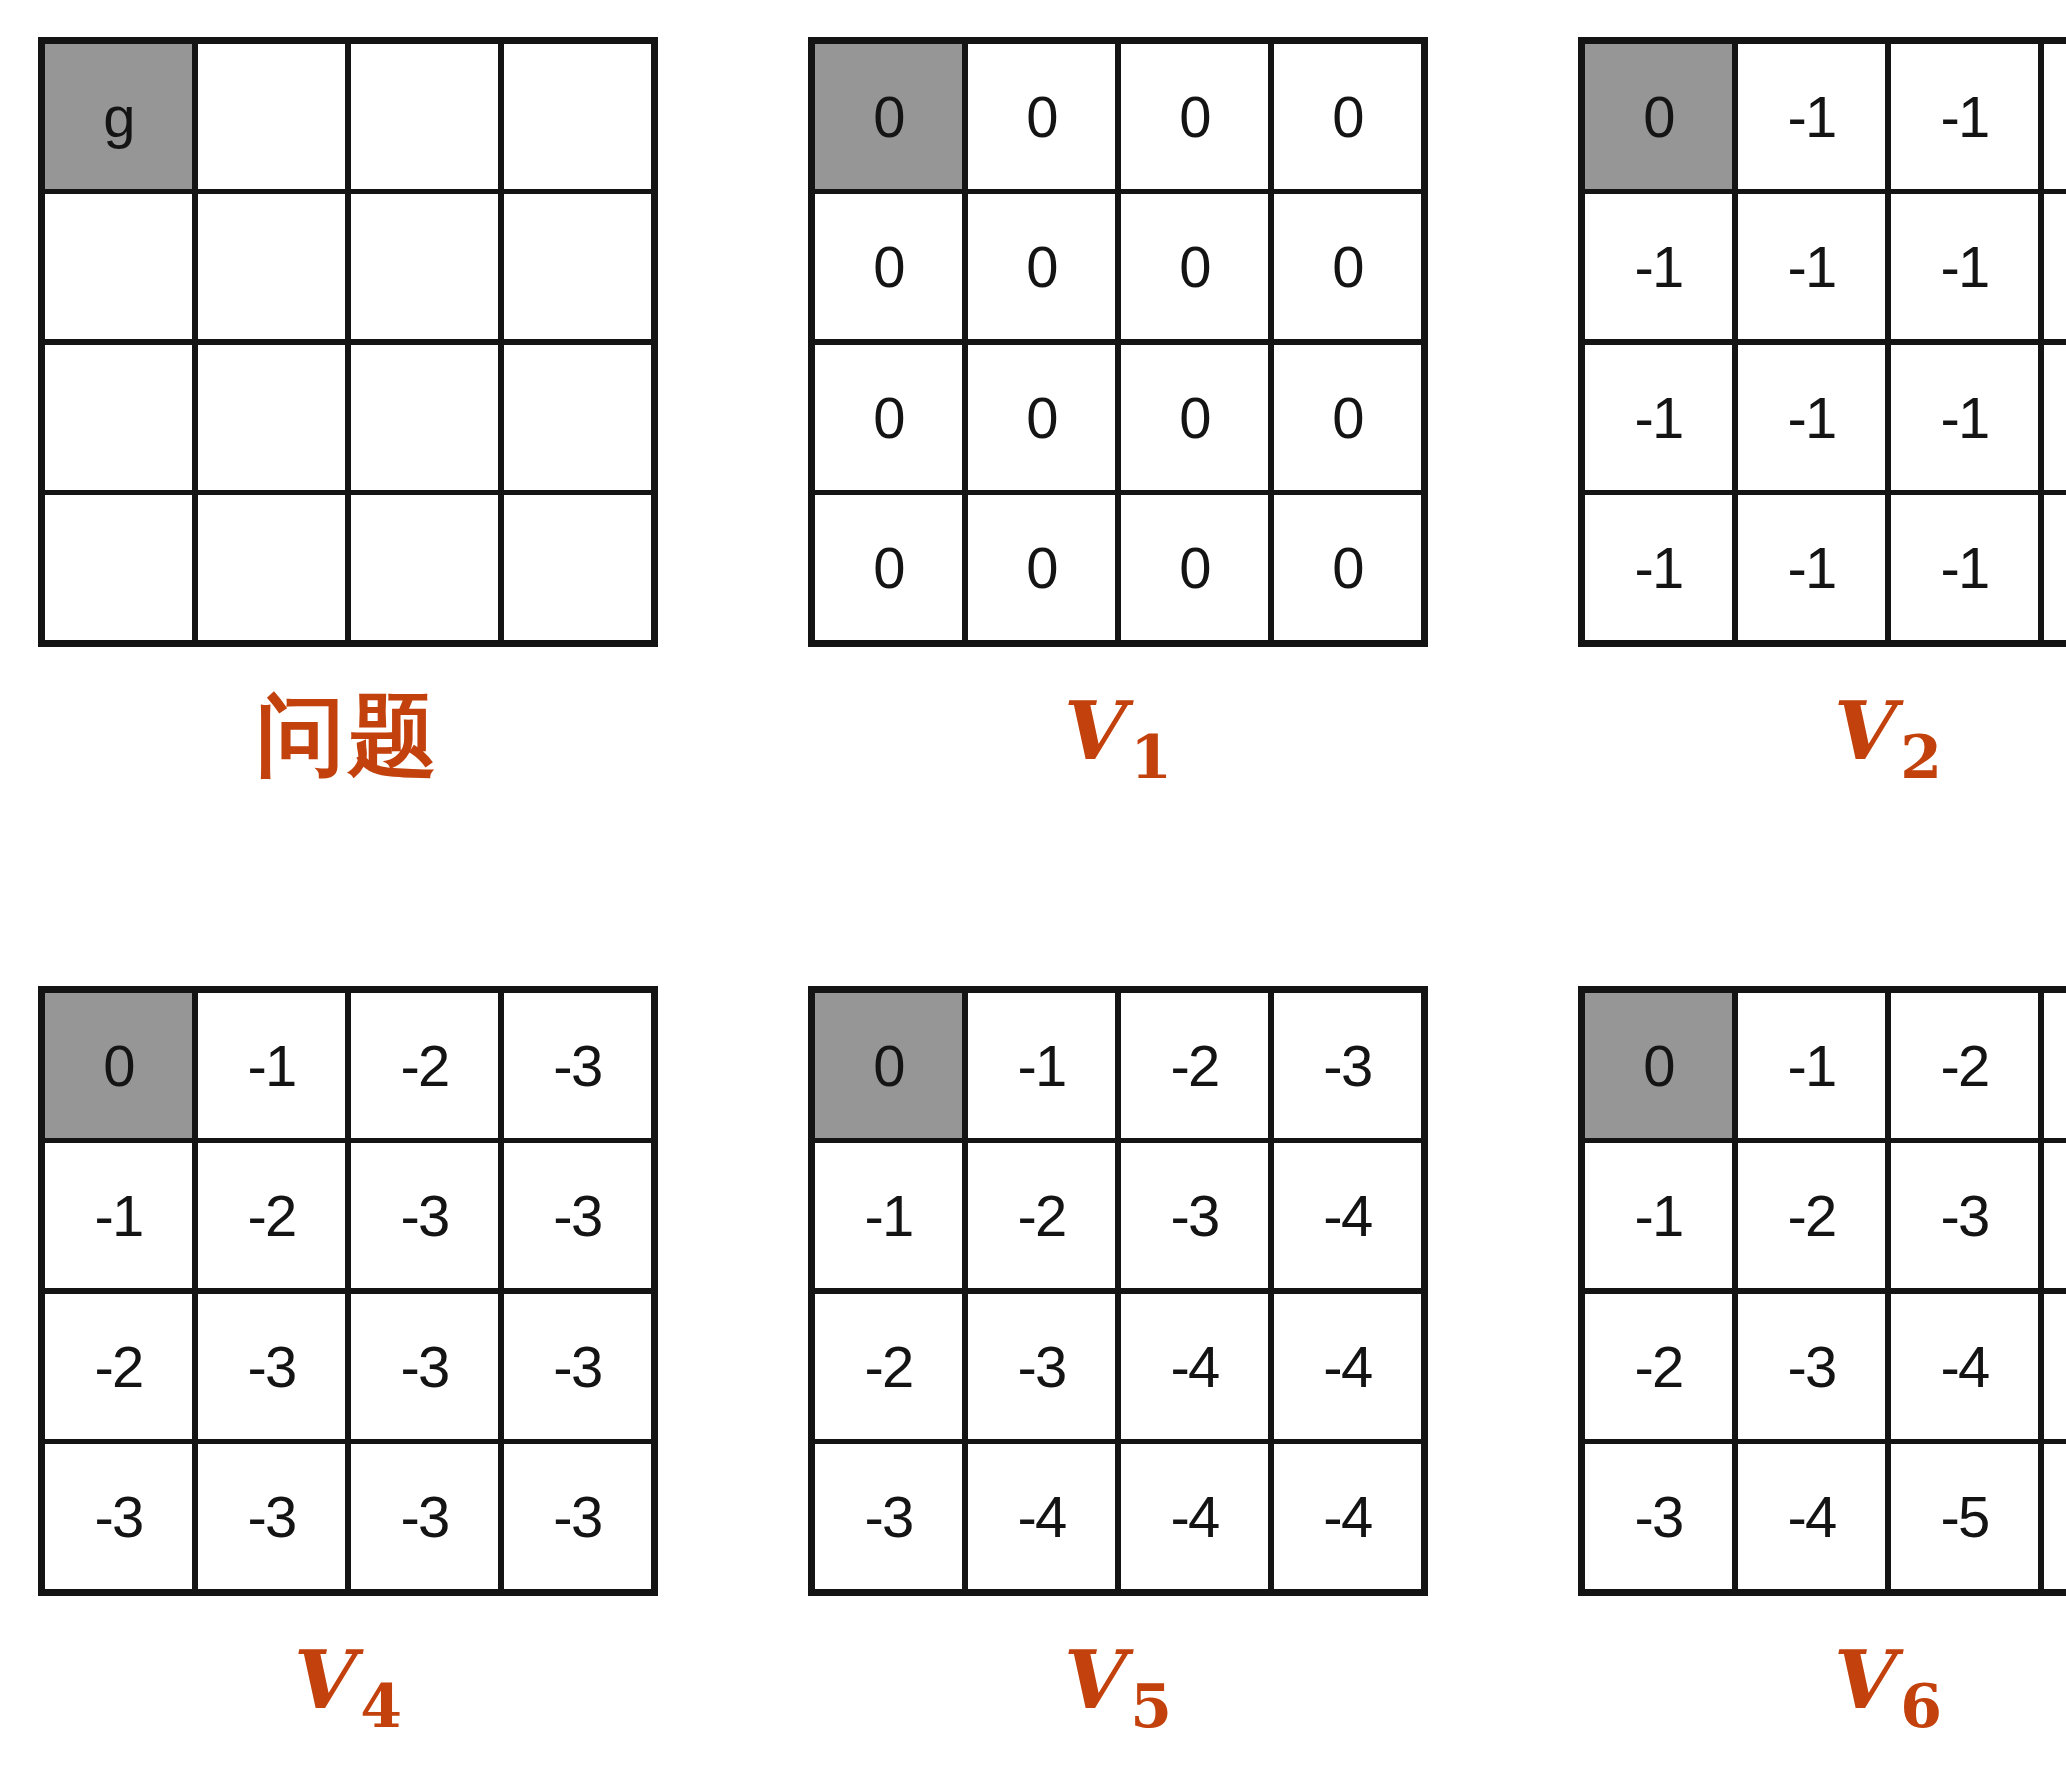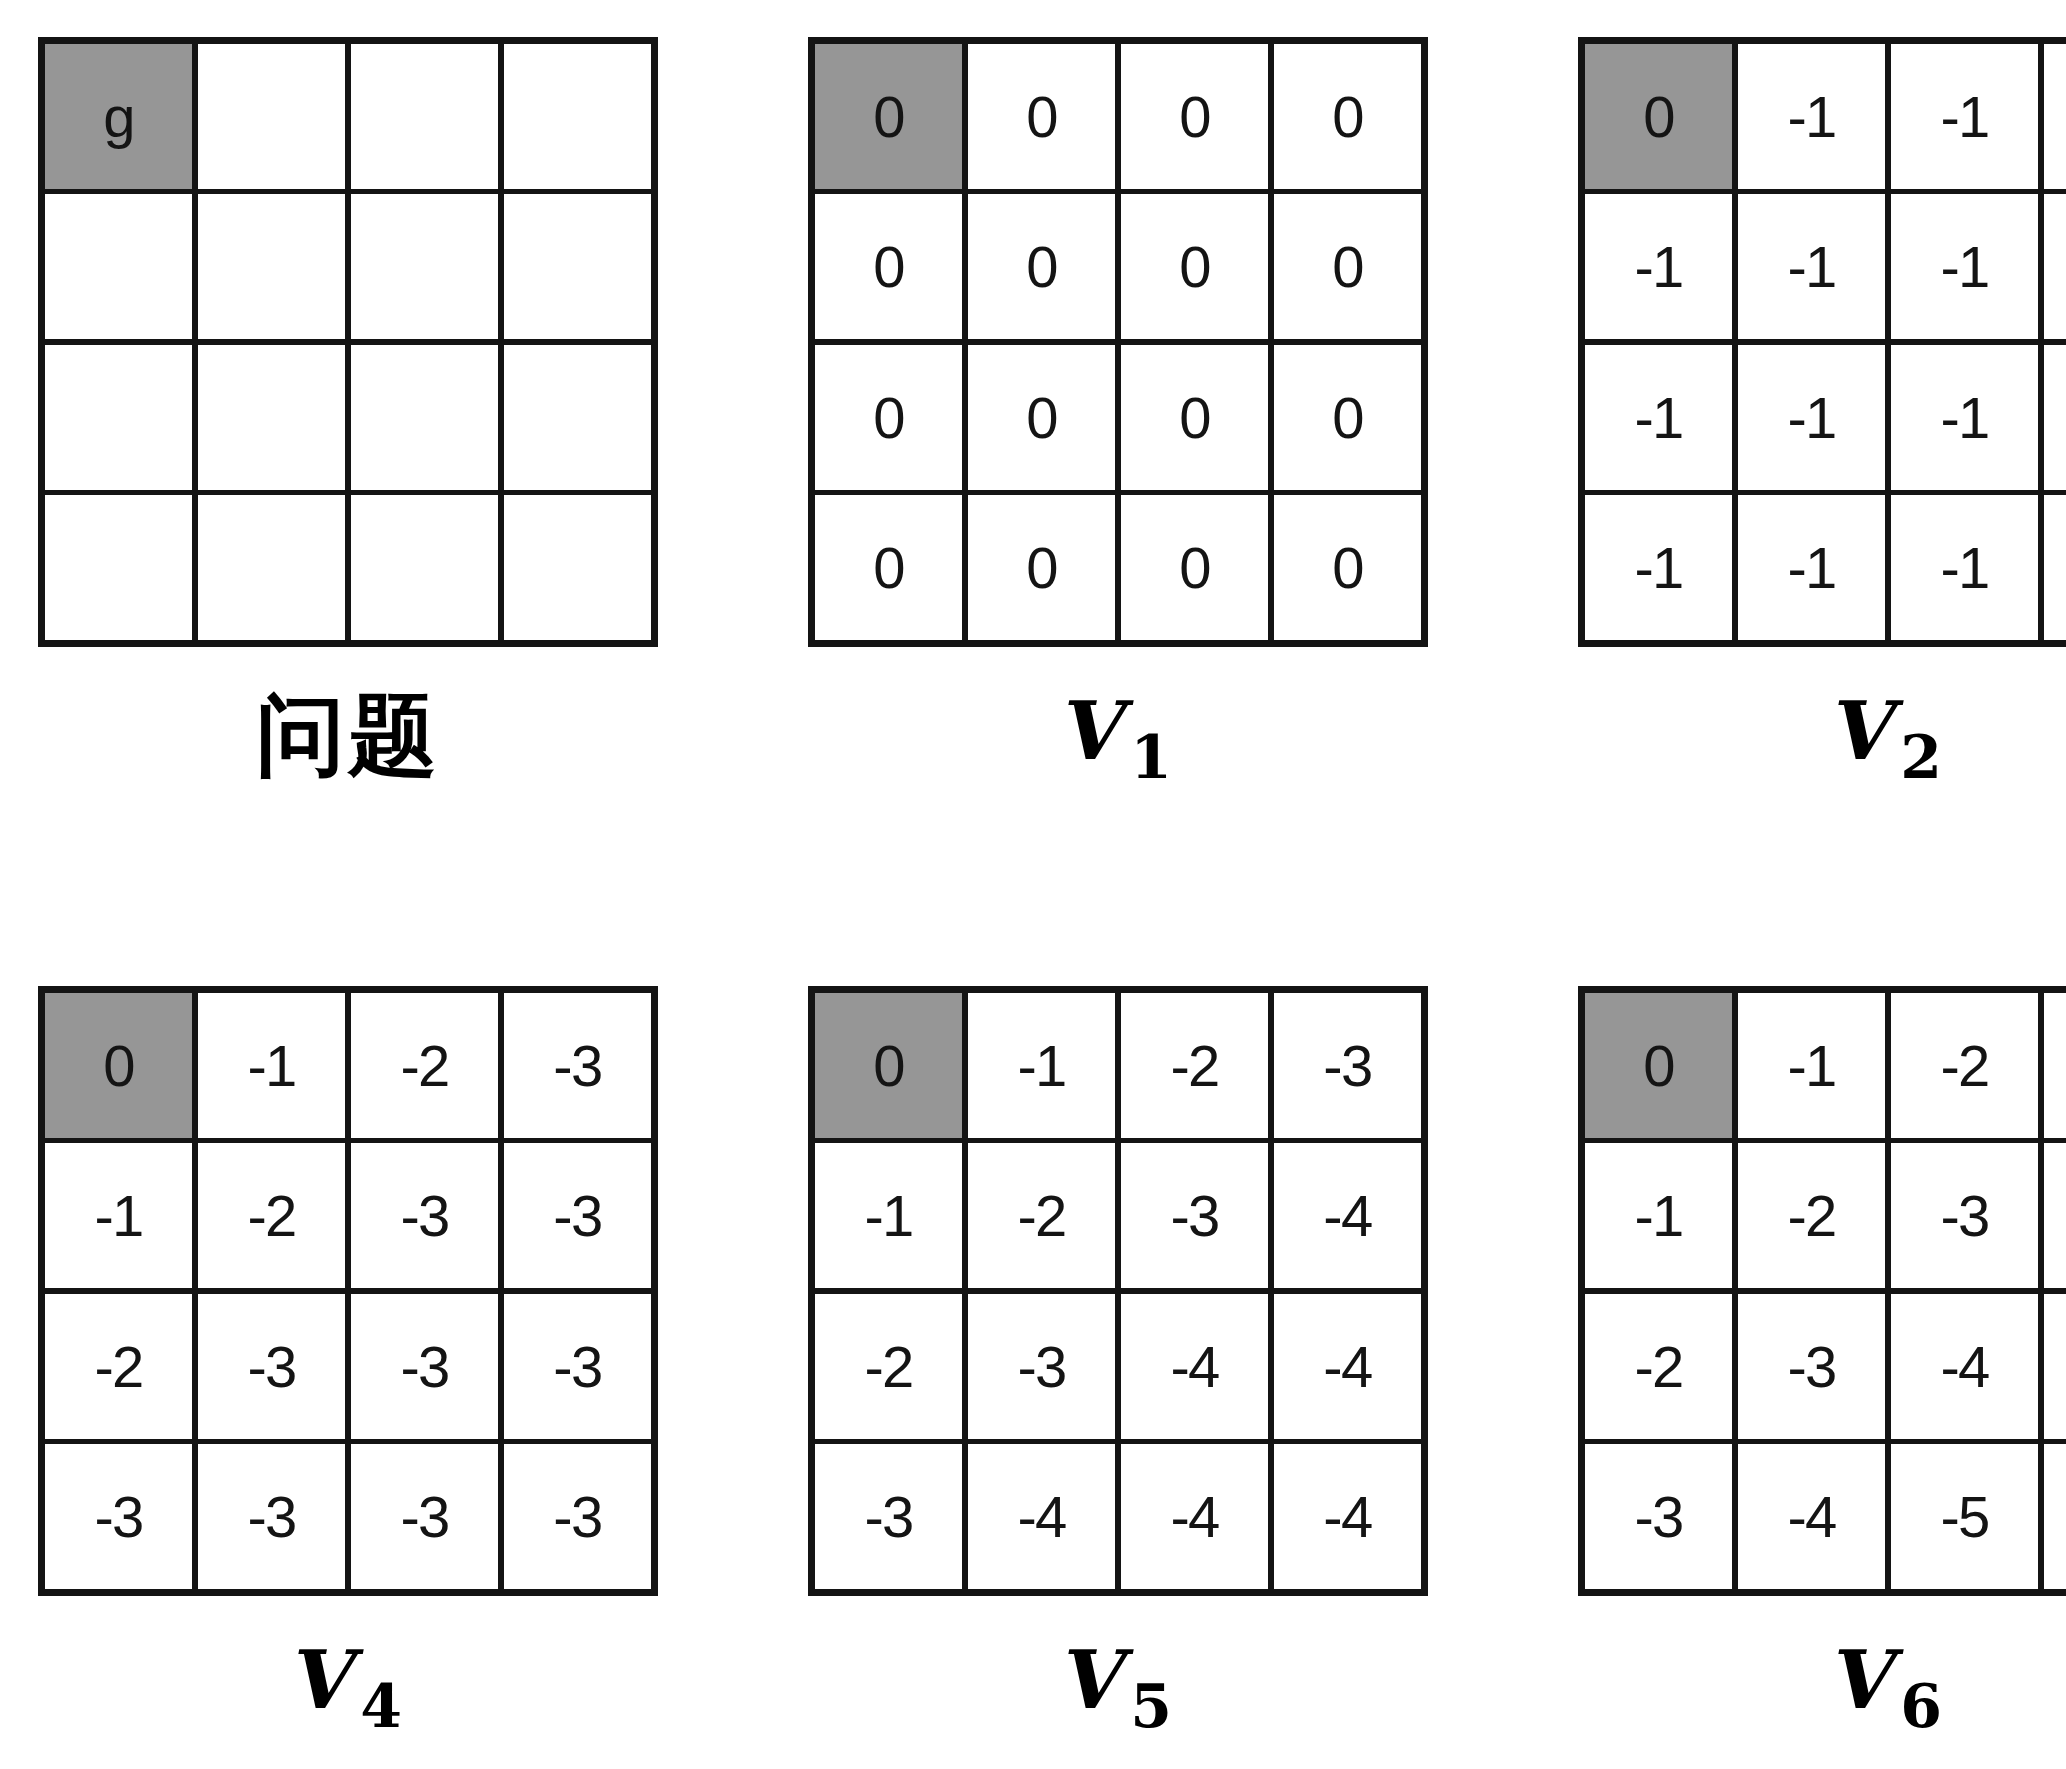--- a/index.html
+++ b/index.html
@@ -55,21 +55,21 @@
     letter-spacing: -1.7px;
   }
   .cell.goal {
     background: var(--goal_cell_fill, #969696);
   }
 
   .caption {
     margin-top: 43px;
     font-family: "DejaVu Serif", serif;
     font-weight: 700;
-    color: #000000;
+    color: #c2410c;
     line-height: 1;
     text-align: center;
     white-space: nowrap;
   }
   .caption.math {
     font-size: 81px;
     font-style: italic;
   }
   .caption.math .cap-sub {
     font-style: normal;

